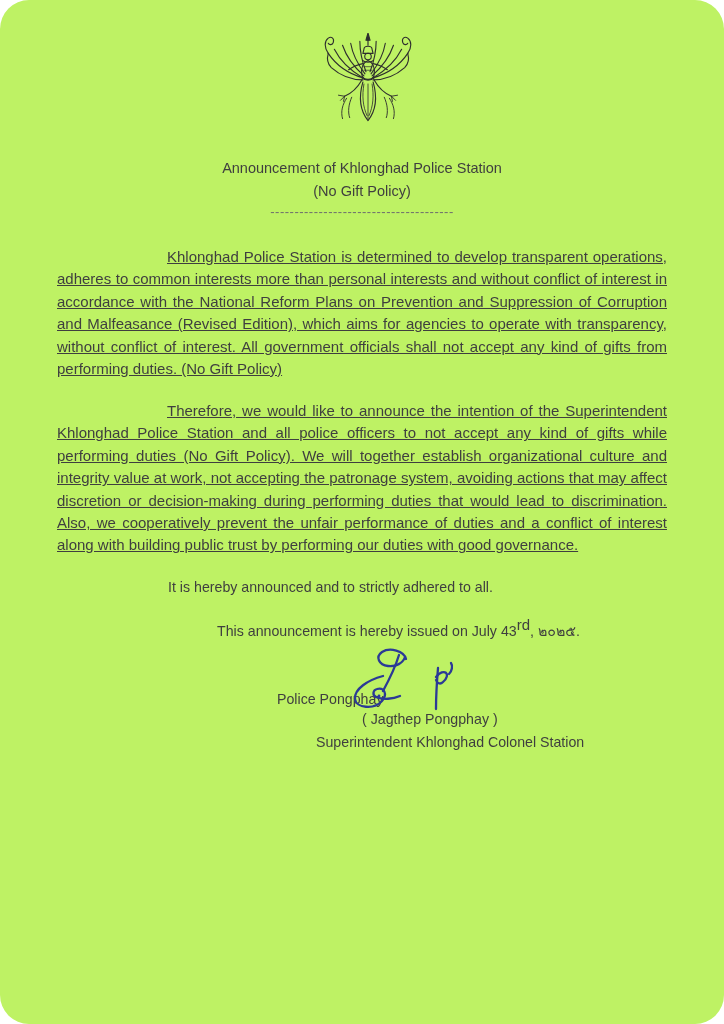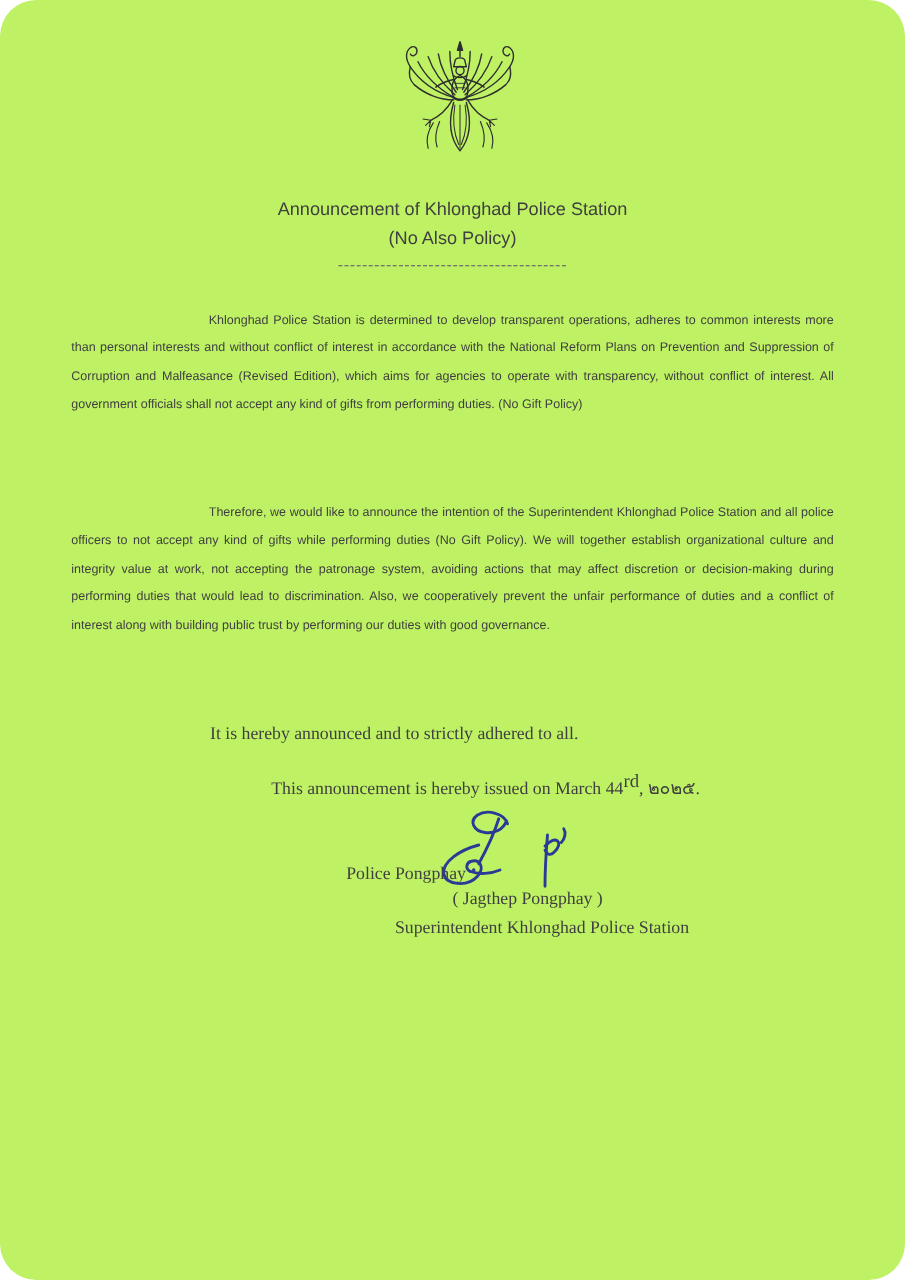--- a/index.html
+++ b/index.html
@@ -14,26 +14,26 @@
     border-radius:29px;
   }
   .emblem{position:absolute;left:314px;top:33px;width:108px;height:102px;}
   .header{
     position:absolute;left:0;right:0;top:157px;
     text-align:center;font-size:14.5px;line-height:22.6px;color:#3f3f3f;
   }
   .divider{color:#6f6f6f;font-size:13px;letter-spacing:.5px;line-height:20px;}
   .para{
     position:absolute;left:57px;width:610px;
-    font-size:10px;line-height:22.4px;
-    text-align:justify;text-indent:110px;color:#3f3f3f;
+    font-size:15px;line-height:22.4px;
+    text-align:justify;text-indent:110px;color:#3f3f3f;text-decoration:underline;
   }
   .para1{top:246px;}
   .para2{top:400px;}
-  .line{position:absolute;font-size:14.2px;line-height:20px;white-space:nowrap;color:#3f3f3f;font-family:Liberation Serif, serif;}
+  .line{position:absolute;font-size:14.2px;line-height:20px;white-space:nowrap;color:#3f3f3f;}
   .closing{left:168px;top:577px;}
   .issued{left:217px;top:621px;}
   .ordinal{font-size:15px;vertical-align:super;line-height:0;}
   .sig-rank{left:277px;top:689px;}
   .sig-svg{position:absolute;left:338px;top:646px;width:132px;height:70px;}
   .sig-name{left:362px;top:709px;}
   .sig-title{left:316px;top:732px;}
 </style>
 </head>
 <body>
@@ -78,44 +78,44 @@
       <path d="M32,64 C28,70 26,77 28,84 M37,63 C34,70 33,77 35,83" stroke-width="0.9"></path>
       <path d="M74,64 C78,70 80,77 78,84 M69,63 C72,70 73,77 71,83" stroke-width="0.9"></path>
 
       <path d="M48,48 C44,62 45,76 53,86 C61,76 62,62 58,48"></path>
       <path d="M53,50 L53,84 M49,50 C47,62 48,72 52,81 M57,50 C59,62 58,72 54,81" stroke-width="0.8"></path>
     </svg>
   </div>
 
   <div class="header">
     <div>Announcement of Khlonghad Police Station</div>
-    <div>(No Also Policy)</div>
+    <div>(No Gift Policy)</div>
     <div class="divider">--------------------------------------</div>
   </div>
 
   <div class="para para1">Khlonghad Police Station is determined to develop transparent operations, adheres to common interests more than personal interests and without conflict of interest in accordance with the National Reform Plans on Prevention and Suppression of Corruption and Malfeasance (Revised Edition), which aims for agencies to operate with transparency, without conflict of interest.  All government officials shall not accept any kind of gifts from performing duties. (No Gift Policy)</div>
   <div class="para para2">Therefore, we would like to announce the intention of the Superintendent Khlonghad Police Station and all police officers to not accept any kind of gifts while performing duties (No Gift Policy). We will together establish organizational culture and integrity value at work, not accepting the patronage system, avoiding actions that may affect discretion or decision-making during performing duties that would lead to discrimination. Also, we cooperatively prevent the unfair performance of duties and a conflict of interest along with building public trust by performing our duties with good governance.</div>
 
   <div class="line closing">It is hereby announced and to strictly adhered to all.</div>
 
   <div class="line issued">
-    <span>This announcement is hereby issued on March </span><span>44</span><sup class="ordinal">rd</sup><span>, </span><span>๒๐๒๕</span><span>.</span>
+    <span>This announcement is hereby issued on July </span><span>43</span><sup class="ordinal">rd</sup><span>, </span><span>๒๐๒๕</span><span>.</span>
   </div>
 
   <div class="line sig-rank">Police Pongphay</div>
 
   <div class="sig-svg">
     <svg viewBox="0 0 132 70" width="132" height="70" fill="none" stroke="#2b3a96" stroke-width="2.3" stroke-linecap="round" stroke-linejoin="round">
       <path d="M68,13 C66,5 52,1 44,6 C37,11 41,19 50,20 C58,21 65,17 67,11"></path>
       <path d="M61,9 C57,22 51,34 45,45"></path>
       <path d="M45,30 C30,34 16,43 17,53 C18,62 36,64 44,55 C50,48 46,41 39,43 C35,44 34,49 38,51"></path>
       <path d="M38,51 C45,54 55,53 62,50"></path>
       <circle cx="41" cy="50" r="1.4" fill="#2b3a96" stroke="none"></circle>
       <path d="M100,22 C99,34 98,50 98,63"></path>
       <path d="M98,31 C106,21 114,28 105,36 C102,39 99,37 98,34"></path>
       <path d="M113,17 C115,20 114,25 111,28"></path>
     </svg>
   </div>
 
   <div class="line sig-name">( Jagthep Pongphay )</div>
-  <div class="line sig-title">Superintendent Khlonghad Police Station</div>
+  <div class="line sig-title">Superintendent Khlonghad Colonel Station</div>
 
 </div>
 
 </body></html>

